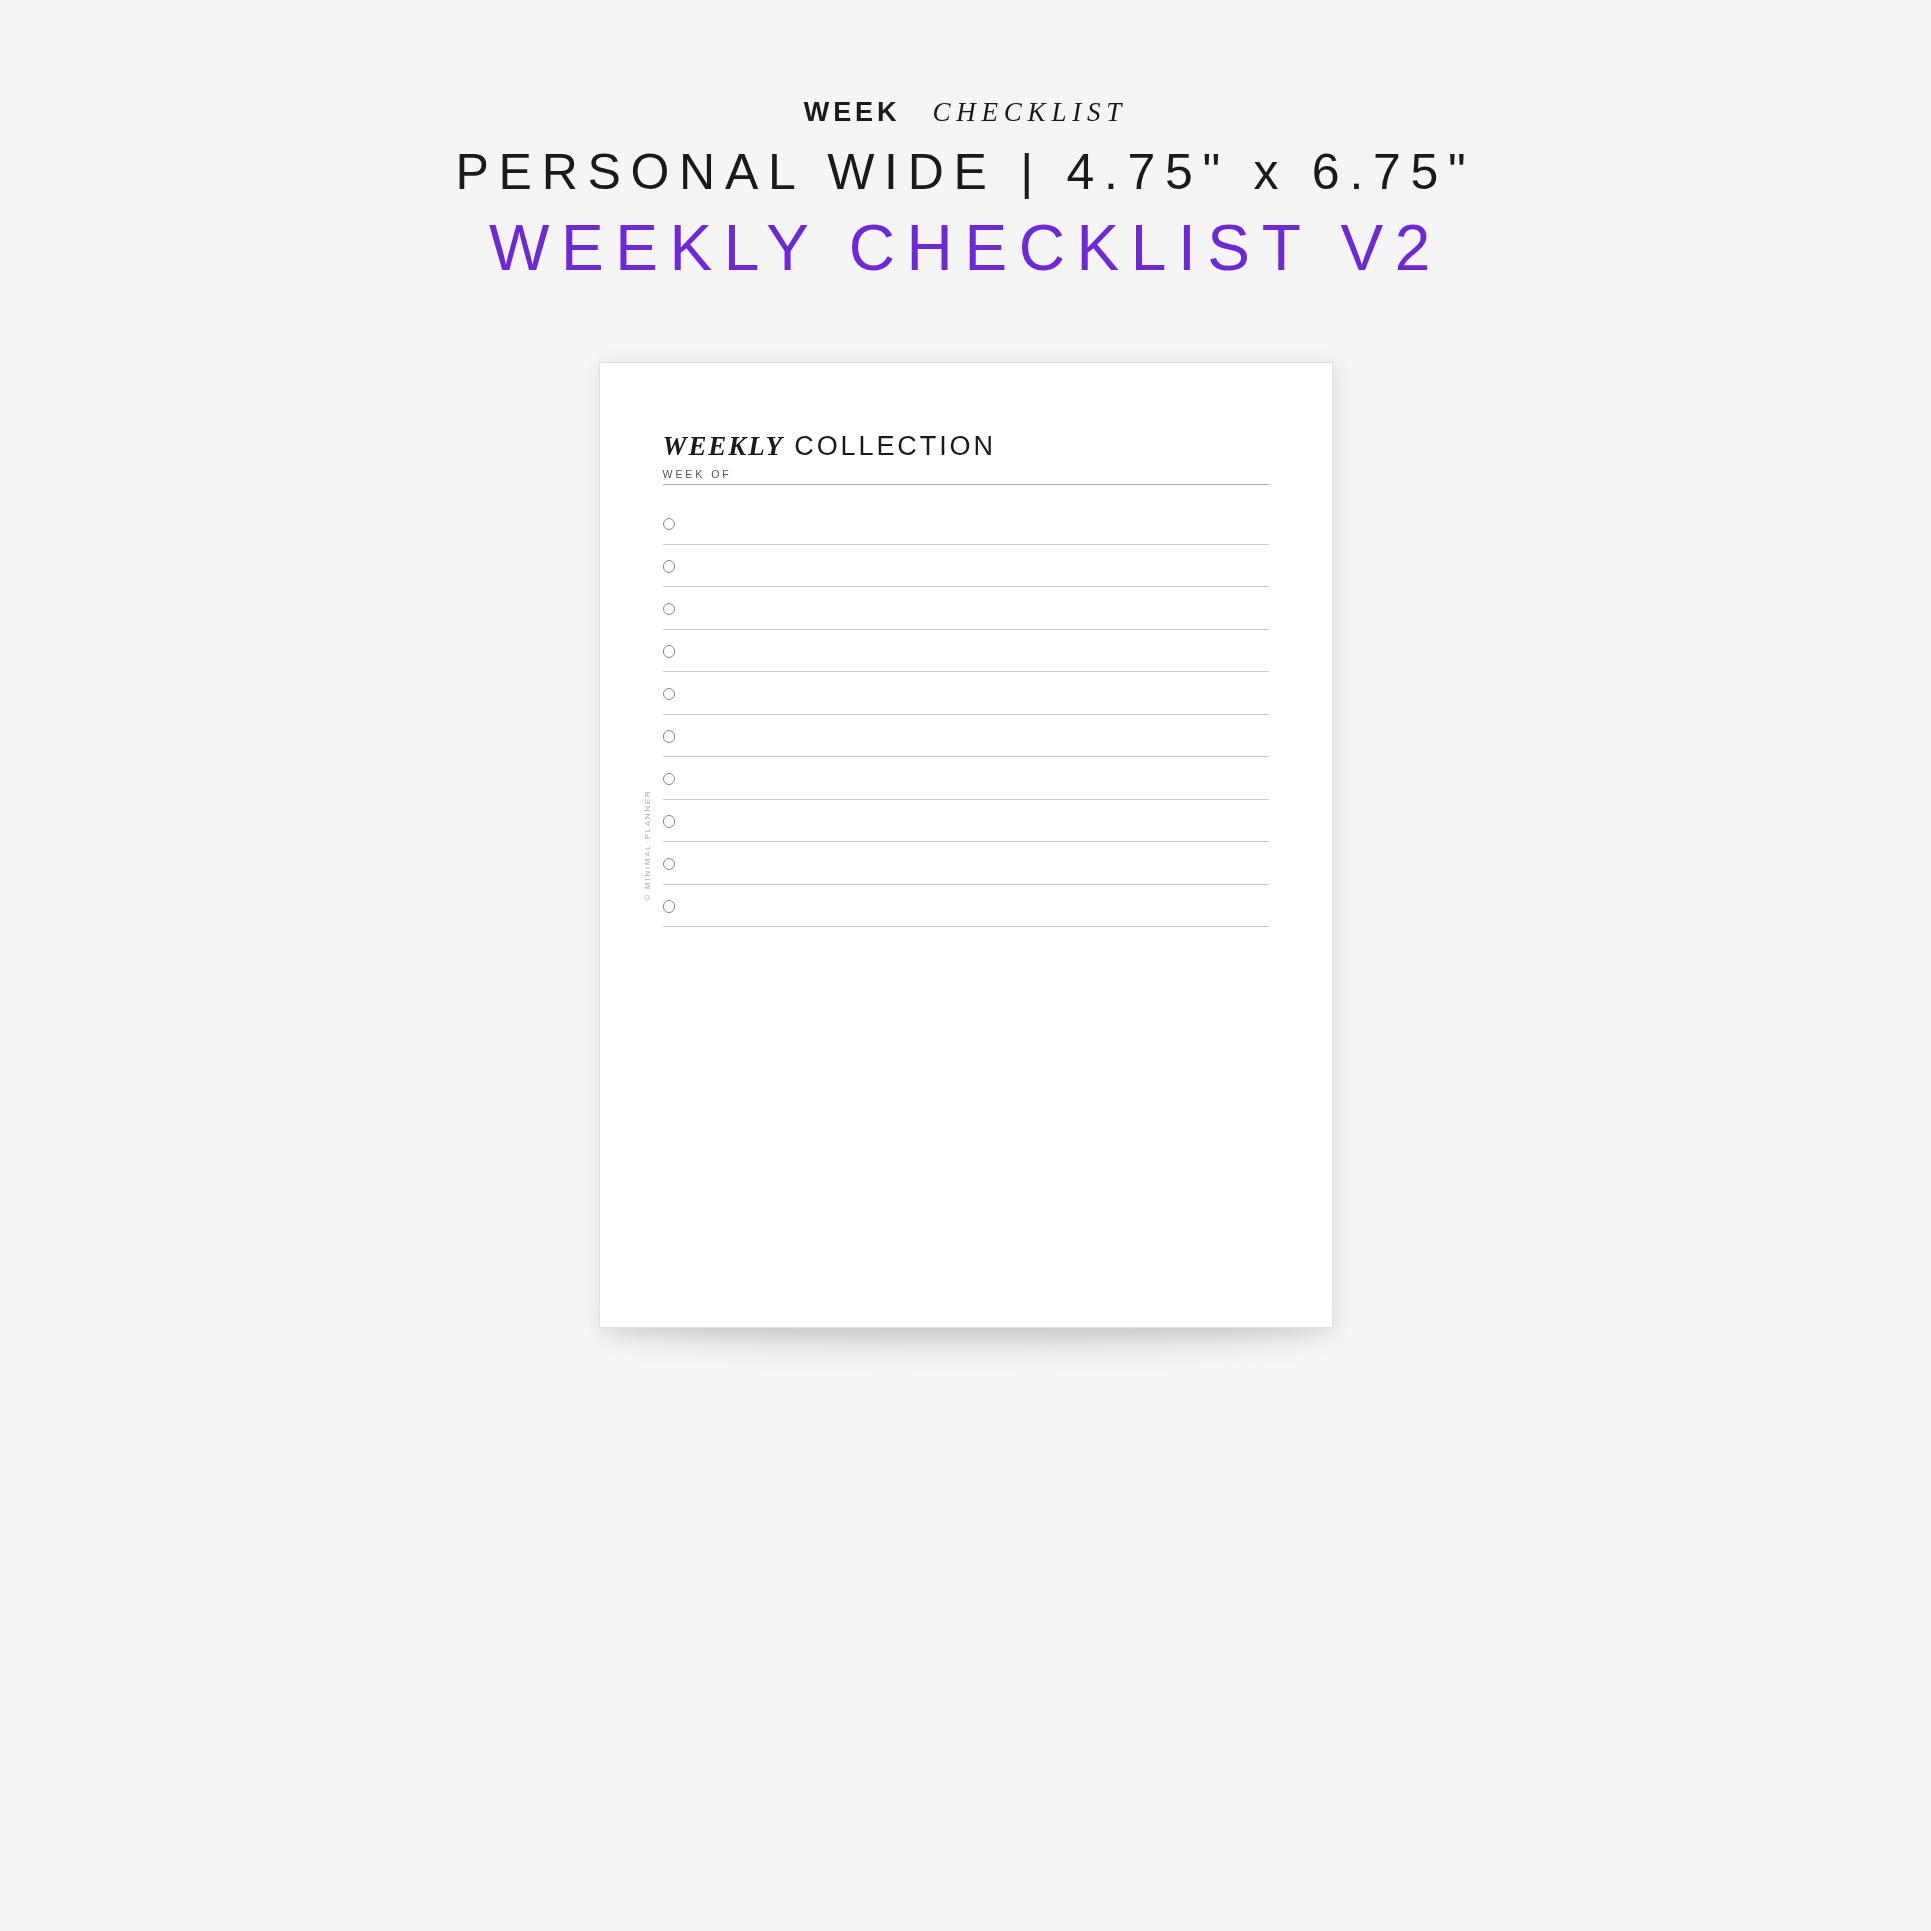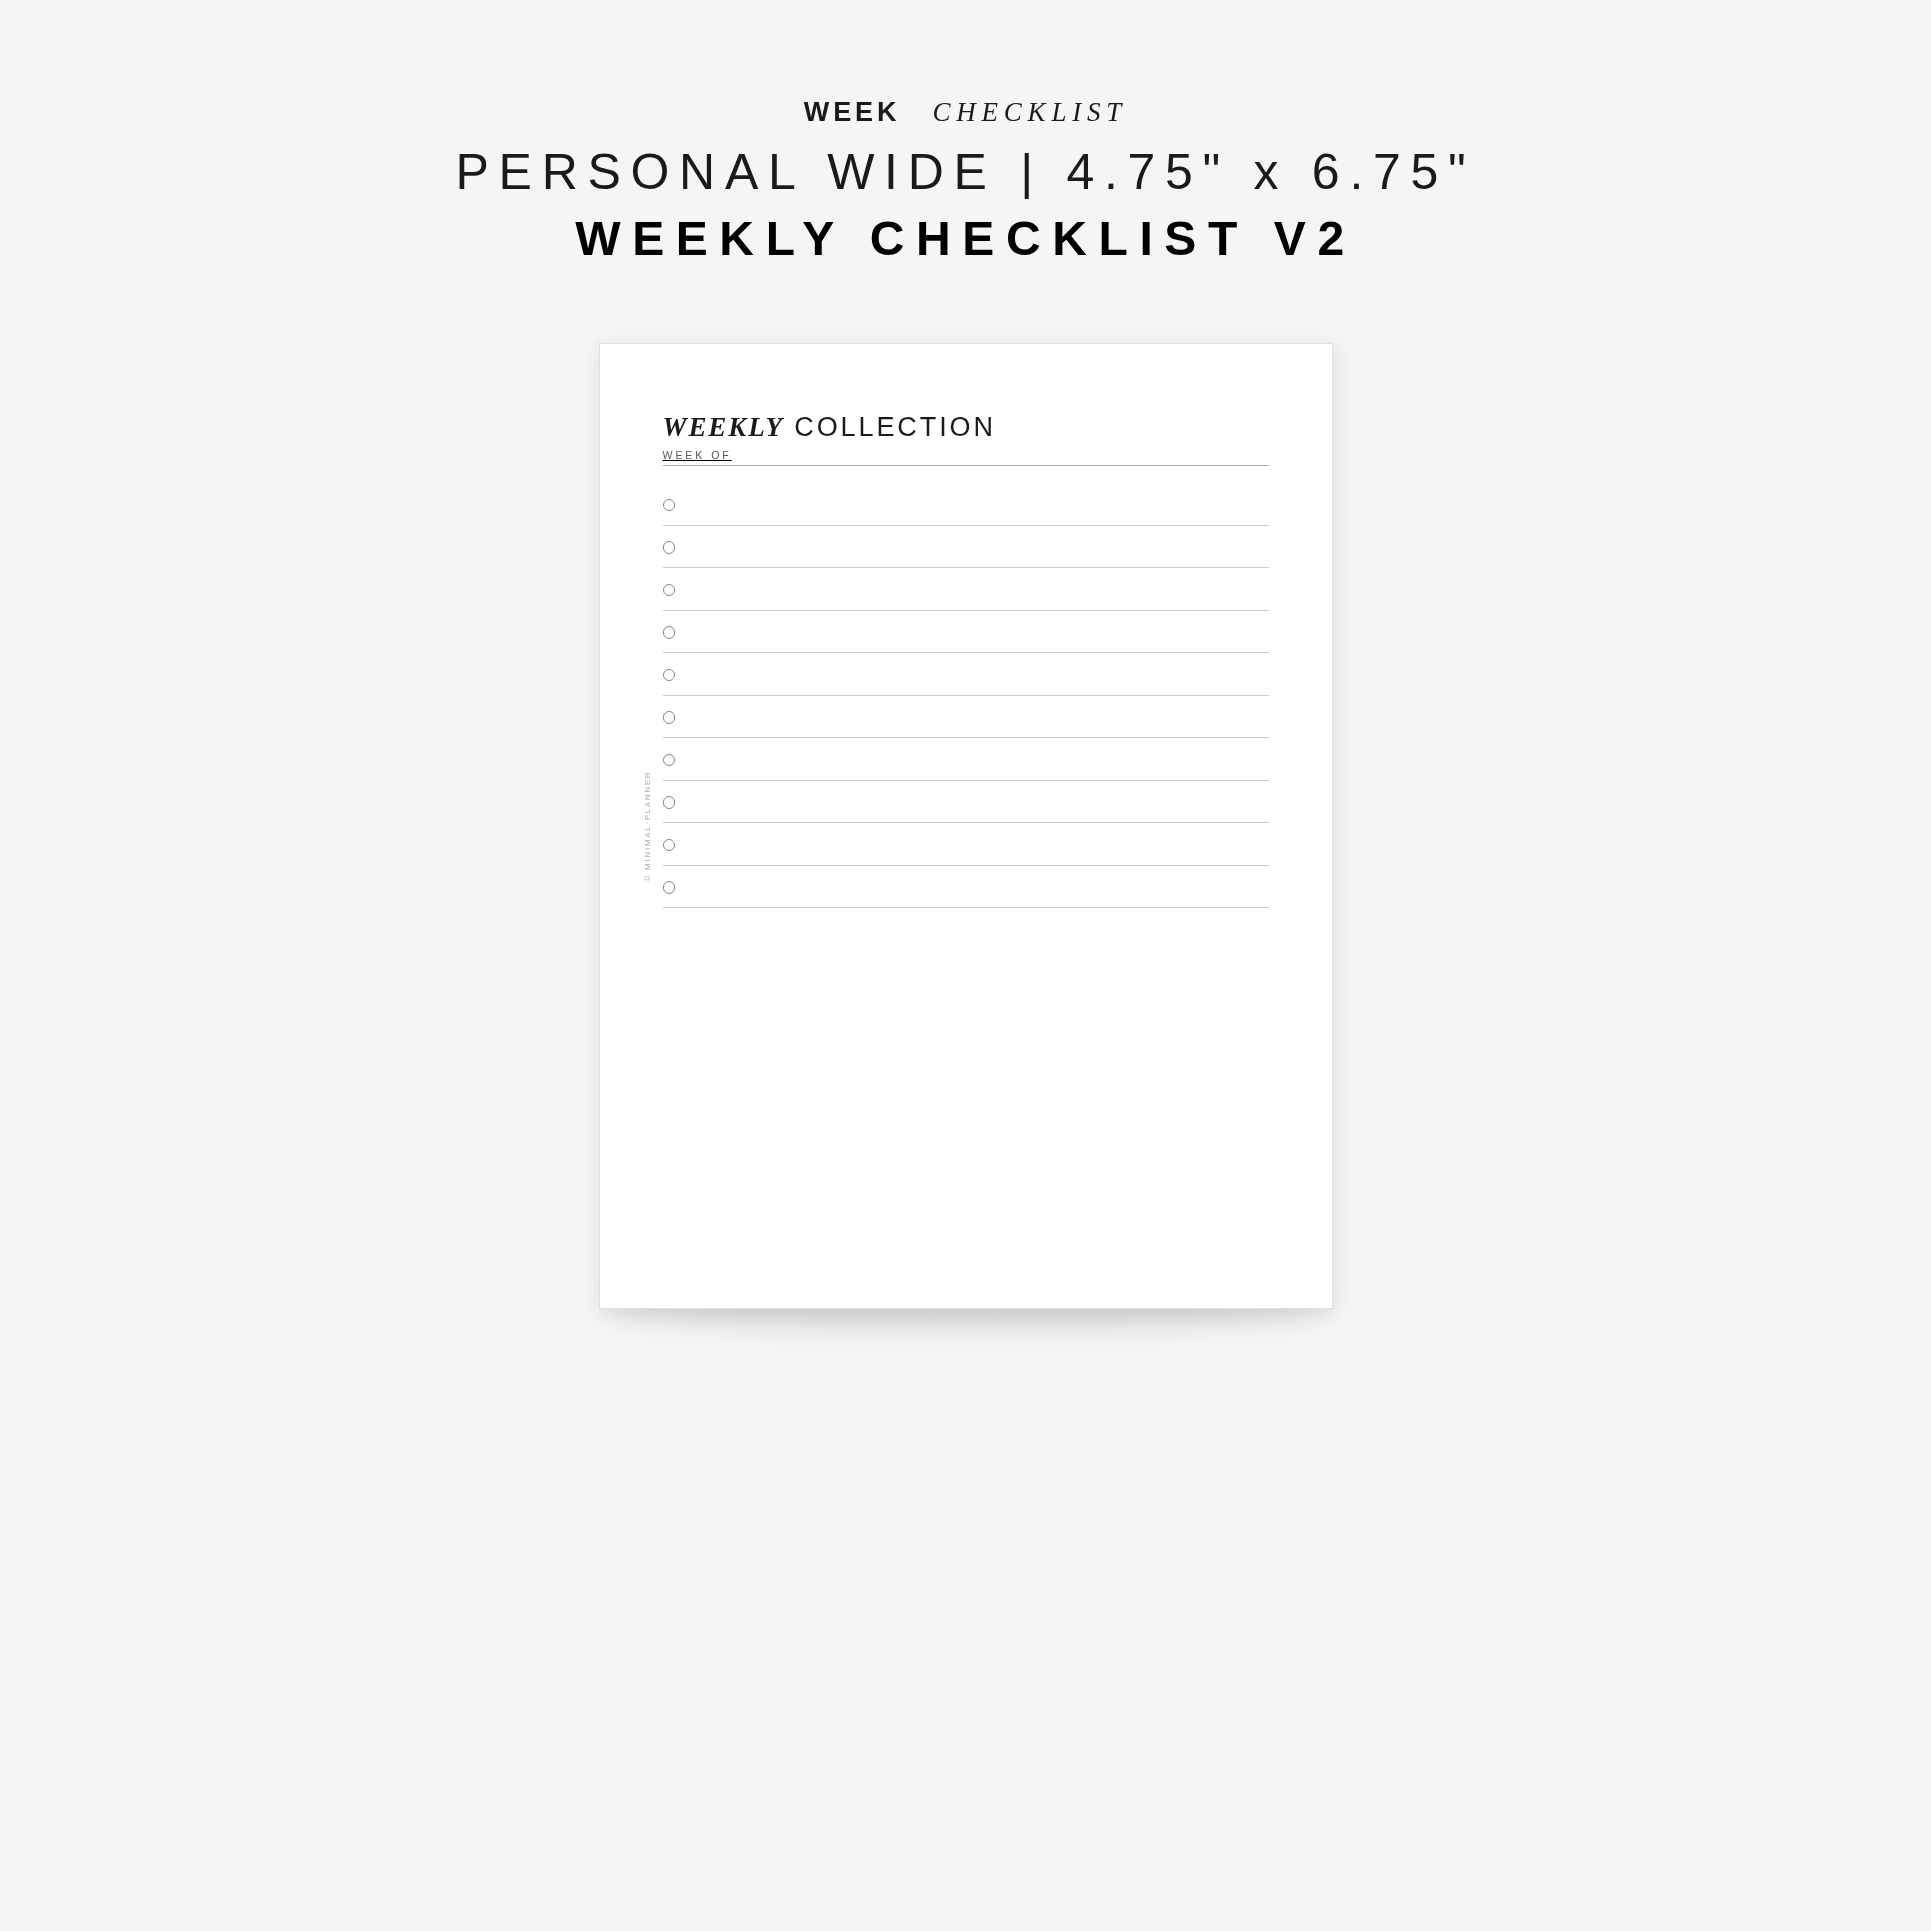--- a/index.html
+++ b/index.html
@@ -47,25 +47,25 @@
     .product-size {
       font-size: 50px;
       letter-spacing: 9.7px;
       color: #1a1a1a;
       font-family: 'Arial', sans-serif;
       font-weight: 300;
       margin-bottom: 9.7px;
     }
 
     .product-title {
-      font-size: 48px;
+      font-size: 64px;
       letter-spacing: 11.6px;
-      color: #000000;
+      color: #6d28d9;
       font-family: 'Arial Black', sans-serif;
-      font-weight: 700;
+      font-weight: 400;
     }
 
     .page-preview-wrapper {
       position: relative;
       margin-top: 19.3px;
     }
 
     .page-shadow {
       position: absolute;
       bottom: -17.4px;
@@ -110,21 +110,20 @@
       font-weight: 400;
       letter-spacing: 2.9px;
     }
 
     .week-of-row {
       display: flex;
       align-items: center;
       border-bottom: 1px solid #aaa;
       padding-bottom: 3.9px;
       margin-bottom: 17.4px;
-      text-decoration: underline;
     }
 
     .week-of-label {
       font-size: 10.6px;
       letter-spacing: 2.9px;
       color: #555;
       font-family: 'Arial', sans-serif;
       font-weight: 400;
     }
 

